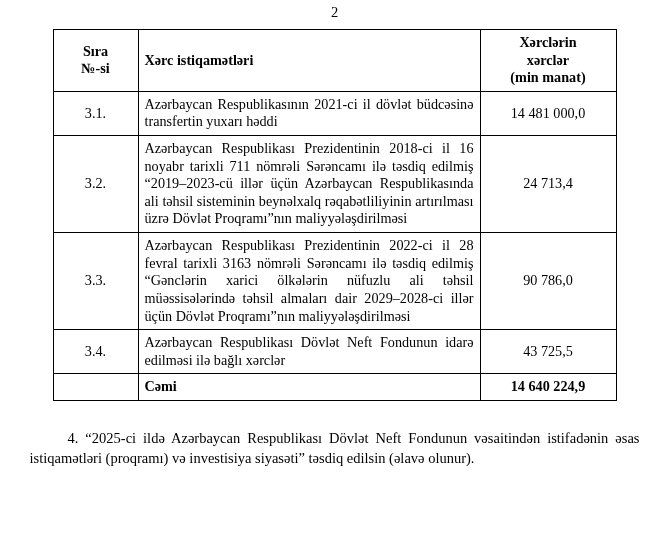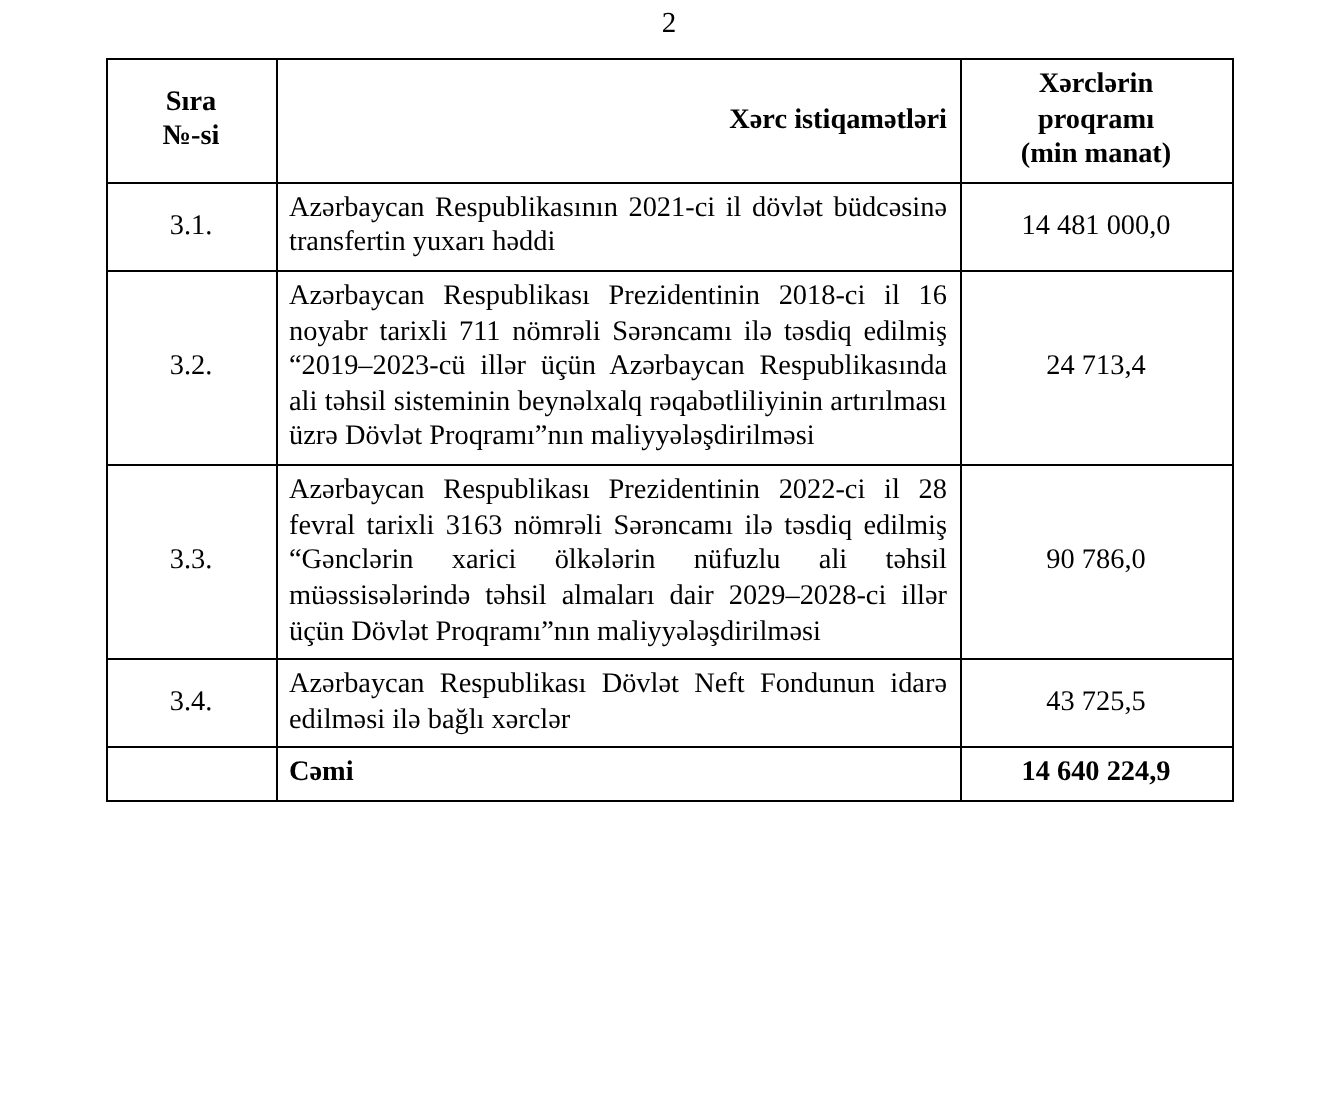--- a/index.html
+++ b/index.html
@@ -43,21 +43,21 @@
     font-size: 14.2px;
     vertical-align: middle;
     line-height: 1.24;
   }
   th.col-no {
     width: 72px;
     text-align: center;
     font-weight: bold;
   }
   th.col-desc {
-    text-align: right;
+    text-align: left;
     font-weight: bold;
   }
   th.col-amount {
     width: 123px;
     text-align: center;
     font-weight: bold;
   }
   th .hdr-line { display: block; }
   td.cell-no {
     text-align: center;
@@ -116,21 +116,21 @@
       <tr>
         <th class="col-no">
           <span class="hdr-line">Sıra</span>
           <span class="hdr-line">№-si</span>
         </th>
         <th class="col-desc">
           <span class="hdr-line">Xərc istiqamətləri</span>
         </th>
         <th class="col-amount">
           <span class="hdr-line">Xərclərin</span>
-          <span class="hdr-line">proqramı</span>
+          <span class="hdr-line">xərclər</span>
           <span class="hdr-line">(min manat)</span>
         </th>
       </tr>
     </thead>
     <tbody>
       <tr>
         <td class="cell-no">3.1.</td>
         <td class="cell-desc">Azərbaycan Respublikasının 2021-ci il dövlət büdcəsinə transfertin yuxarı həddi</td>
         <td class="cell-amount">14 481 000,0</td>
       </tr>
@@ -151,15 +151,16 @@
       </tr>
       <tr class="total-row">
         <td class="cell-no"></td>
         <td class="cell-desc">Cəmi</td>
         <td class="cell-amount">14 640 224,9</td>
       </tr>
     </tbody>
   </table>
 
   <div class="paragraphs">
+    <p class="para">4. “2025-ci ildə Azərbaycan Respublikası Dövlət Neft Fondunun vəsaitindən istifadənin əsas istiqamətləri (proqramı) və investisiya siyasəti” təsdiq edilsin (əlavə olunur).</p>
   </div>
 
 </div>
 
 </body></html>

